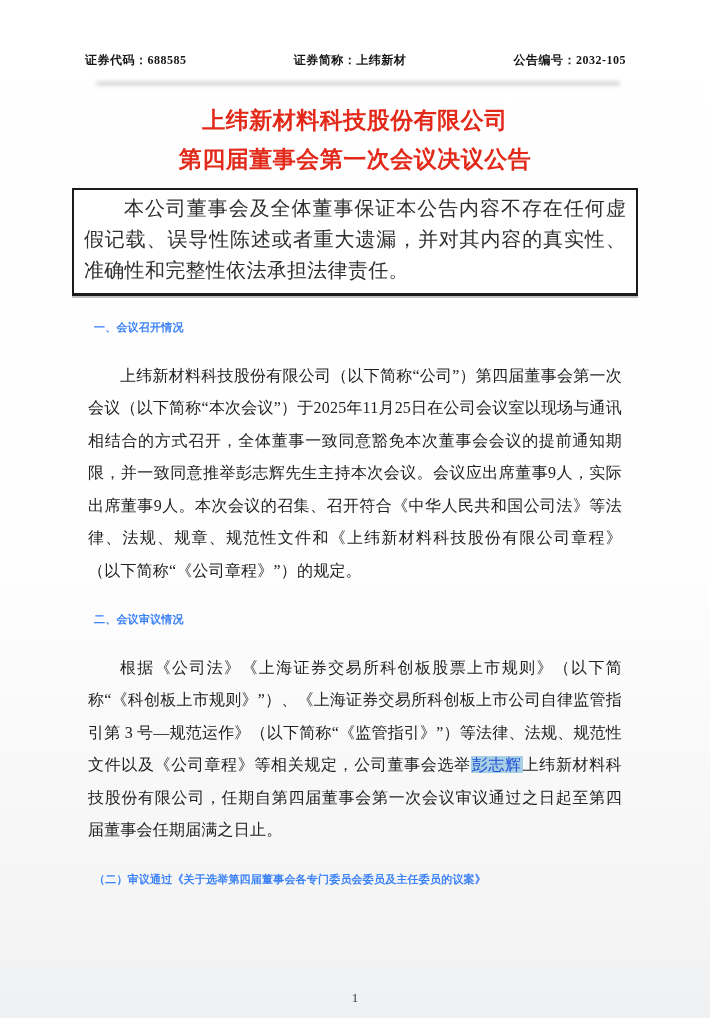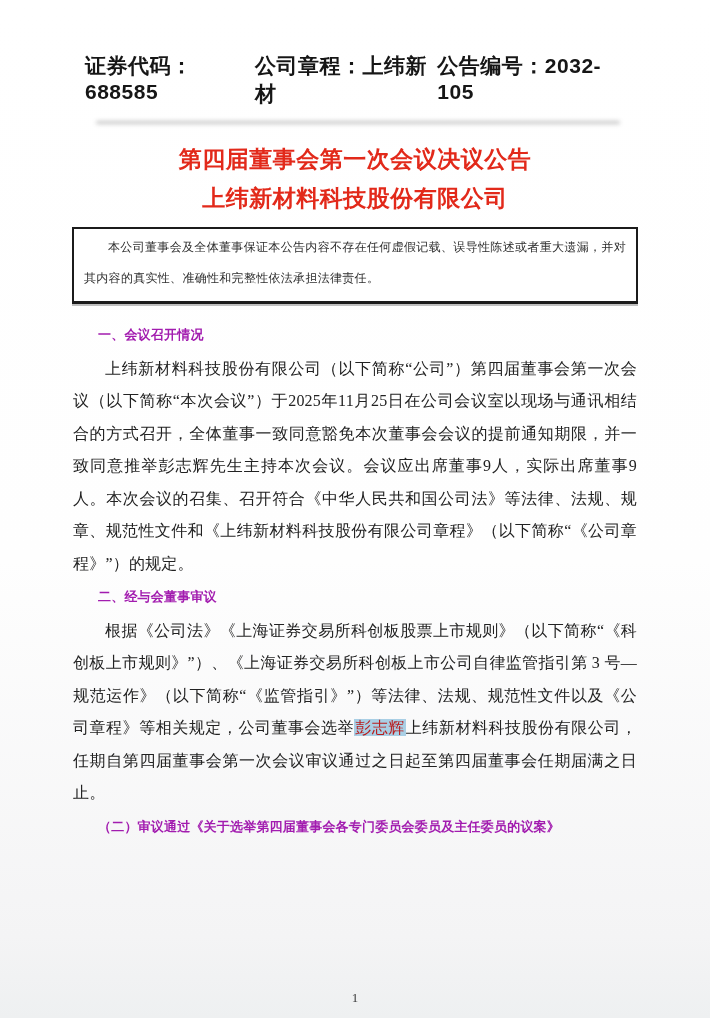--- a/index.html
+++ b/index.html
@@ -14,22 +14,22 @@
     background:linear-gradient(180deg,#ffffff 0%,#fefefe 55%,#f4f4f5 92%,#eef0f1 100%);
     font-family:"Liberation Serif","DejaVu Serif",serif;
     color:var(--ink);
     -webkit-font-smoothing:antialiased;
   }
   .page{padding:0 72px;}
   
   .doc-header{
     display:flex;justify-content:space-between;align-items:baseline;
     padding:52px 12px 0 13px;
-    font-family:Liberation Sans, sans-serif;
-    font-weight:bold;font-size:21px;color:#161616;letter-spacing:.5px;
+    font-family:Liberation Serif, serif;
+    font-weight:bold;font-size:12px;color:#161616;letter-spacing:.5px;
   }
   .header-rule{
     height:3px;margin:13px 18px 0 24px;
     background:rgba(40,40,40,.28);
     filter:blur(2.2px);border-radius:2px;
   }
   
   .doc-title{
     margin:16px 0 0 0;text-align:center;
     font-family:"Liberation Sans","DejaVu Sans",sans-serif;
@@ -40,71 +40,71 @@
   
   .disclaimer-box{
     margin-top:9px;
     border:2px solid #1b1b1b;
     border-bottom-width:3px;
     box-shadow:0 2px 0 rgba(0,0,0,.25);
     padding:3px 10px 7px 10px;
     background:rgba(255,255,255,.6);
   }
   .disclaimer-box p{
-    margin:0;font-size:12px;line-height:31px;color:#2e2e2e;
+    margin:0;font-size:20px;line-height:31px;color:#2e2e2e;
     text-indent:2em;text-align:justify;letter-spacing:.3px;
   }
   
   .doc-body{margin-top:15px;}
   .para{
-    margin:1px;font-size:16px;line-height:32.5px;color:var(--ink);
+    margin:16px;font-size:16px;line-height:32.5px;color:var(--ink);
     text-indent:2em;text-align:justify;letter-spacing:.2px;
   }
   .heading{
-    margin:0;font-size:13px;line-height:32.5px;color:#a21caf;
+    margin:0;font-size:11px;line-height:32.5px;color:#3b82f6;
     font-family:"Liberation Sans","DejaVu Sans",sans-serif;
     font-weight:bold;text-indent:2em;text-align:justify;letter-spacing:.2px;
   }
   .name-highlight{
     background:var(--highlight-blue);
-    color:#b91c1c;padding:0 1px;
+    color:#1d4ed8;padding:0 1px;
   }
   
   .doc-footer{
     position:absolute;left:0;right:0;bottom:12px;
     text-align:center;font-size:13px;color:#3a3a3a;
   }
 </style>
 </head>
 <body>
 
 <div class="page">
 
   <header class="doc-header">
     <span>证券代码：688585</span>
-    <span>公司章程：上纬新材</span>
+    <span>证券简称：上纬新材</span>
     <span>公告编号：2032-105</span>
   </header>
 
   <div class="header-rule"></div>
 
   <h1 class="doc-title">
+    <span class="title-line">上纬新材料科技股份有限公司</span>
     <span class="title-line">第四届董事会第一次会议决议公告</span>
-    <span class="title-line">上纬新材料科技股份有限公司</span>
   </h1>
 
   <div class="disclaimer-box">
     <p>本公司董事会及全体董事保证本公告内容不存在任何虚假记载、误导性陈述或者重大遗漏，并对其内容的真实性、准确性和完整性依法承担法律责任。</p>
   </div>
 
   <main class="doc-body">
     <h2 class="heading">一、会议召开情况</h2>
     <p class="para">上纬新材料科技股份有限公司（以下简称“公司”）第四届董事会第一次会议（以下简称“本次会议”）于2025年11月25日在公司会议室以现场与通讯相结合的方式召开，全体董事一致同意豁免本次董事会会议的提前通知期限，并一致同意推举彭志辉先生主持本次会议。会议应出席董事9人，实际出席董事9人。本次会议的召集、召开符合《中华人民共和国公司法》等法律、法规、规章、规范性文件和《上纬新材料科技股份有限公司章程》（以下简称“《公司章程》”）的规定。</p>
 
-    <h2 class="heading">二、经与会董事审议</h2>
+    <h2 class="heading">二、会议审议情况</h2>
 
     <p class="para"><span>根据《公司法》《上海证券交易所科创板股票上市规则》（以下简称“《科创板上市规则》”）、《上海证券交易所科创板上市公司自律监管指引第 3 号—规范运作》（以下简称“《监管指引》”）等法律、法规、规范性文件以及《公司章程》等相关规定，公司董事会选举</span><mark class="name-highlight">彭志辉</mark><span>上纬新材料科技股份有限公司，任期自第四届董事会第一次会议审议通过之日起至第四届董事会任期届满之日止。</span></p>
 
 
     <h3 class="heading">（二）审议通过《关于选举第四届董事会各专门委员会委员及主任委员的议案》</h3>
   </main>
 
 </div>
 
 <footer class="doc-footer">

